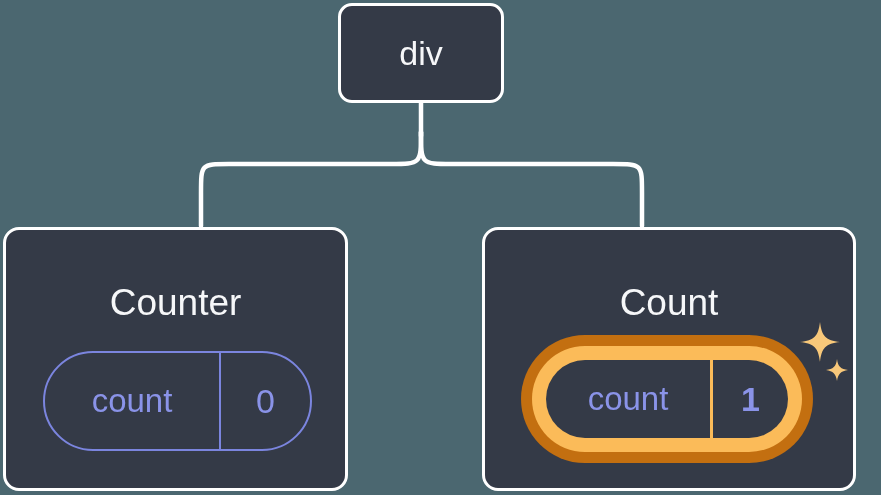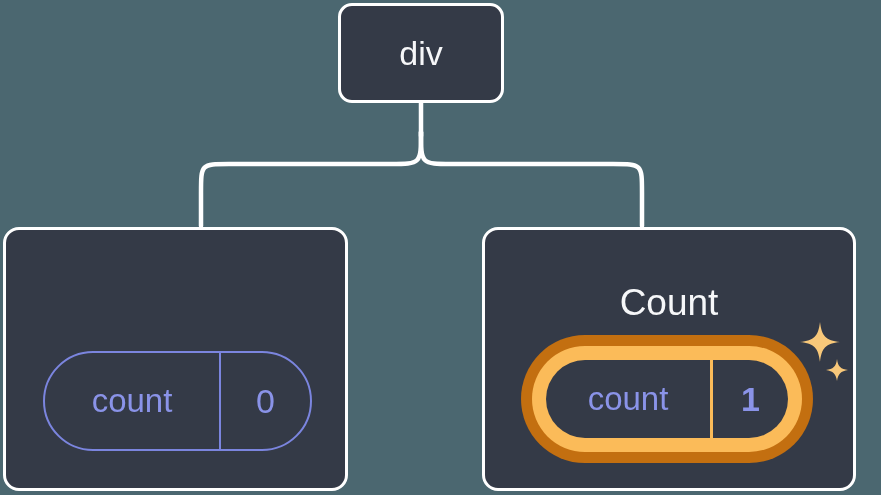--- a/index.html
+++ b/index.html
@@ -118,20 +118,21 @@
     <path d="M421,102 L421,136"></path>
     <path d="M421,132 C421,164 421,164 390,164 L229,164 C201,164 201,164 201,193 L201,226"></path>
     <path d="M421,132 C421,164 421,164 452,164 L613,164 C642,164 642,164 642,193 L642,226"></path>
   </svg>
 
   <div class="node root">
     <span class="root-label">div</span>
   </div>
 
   <div class="node child left">
+    <div class="node-title">Counter</div>
     <div class="state-pill plain">
       <span class="state-key">count</span>
       <span class="state-divider"></span>
       <span class="state-value">0</span>
     </div>
   </div>
 
   <div class="node child right">
     <div class="node-title">Count</div>
     <div class="hl-outer">

